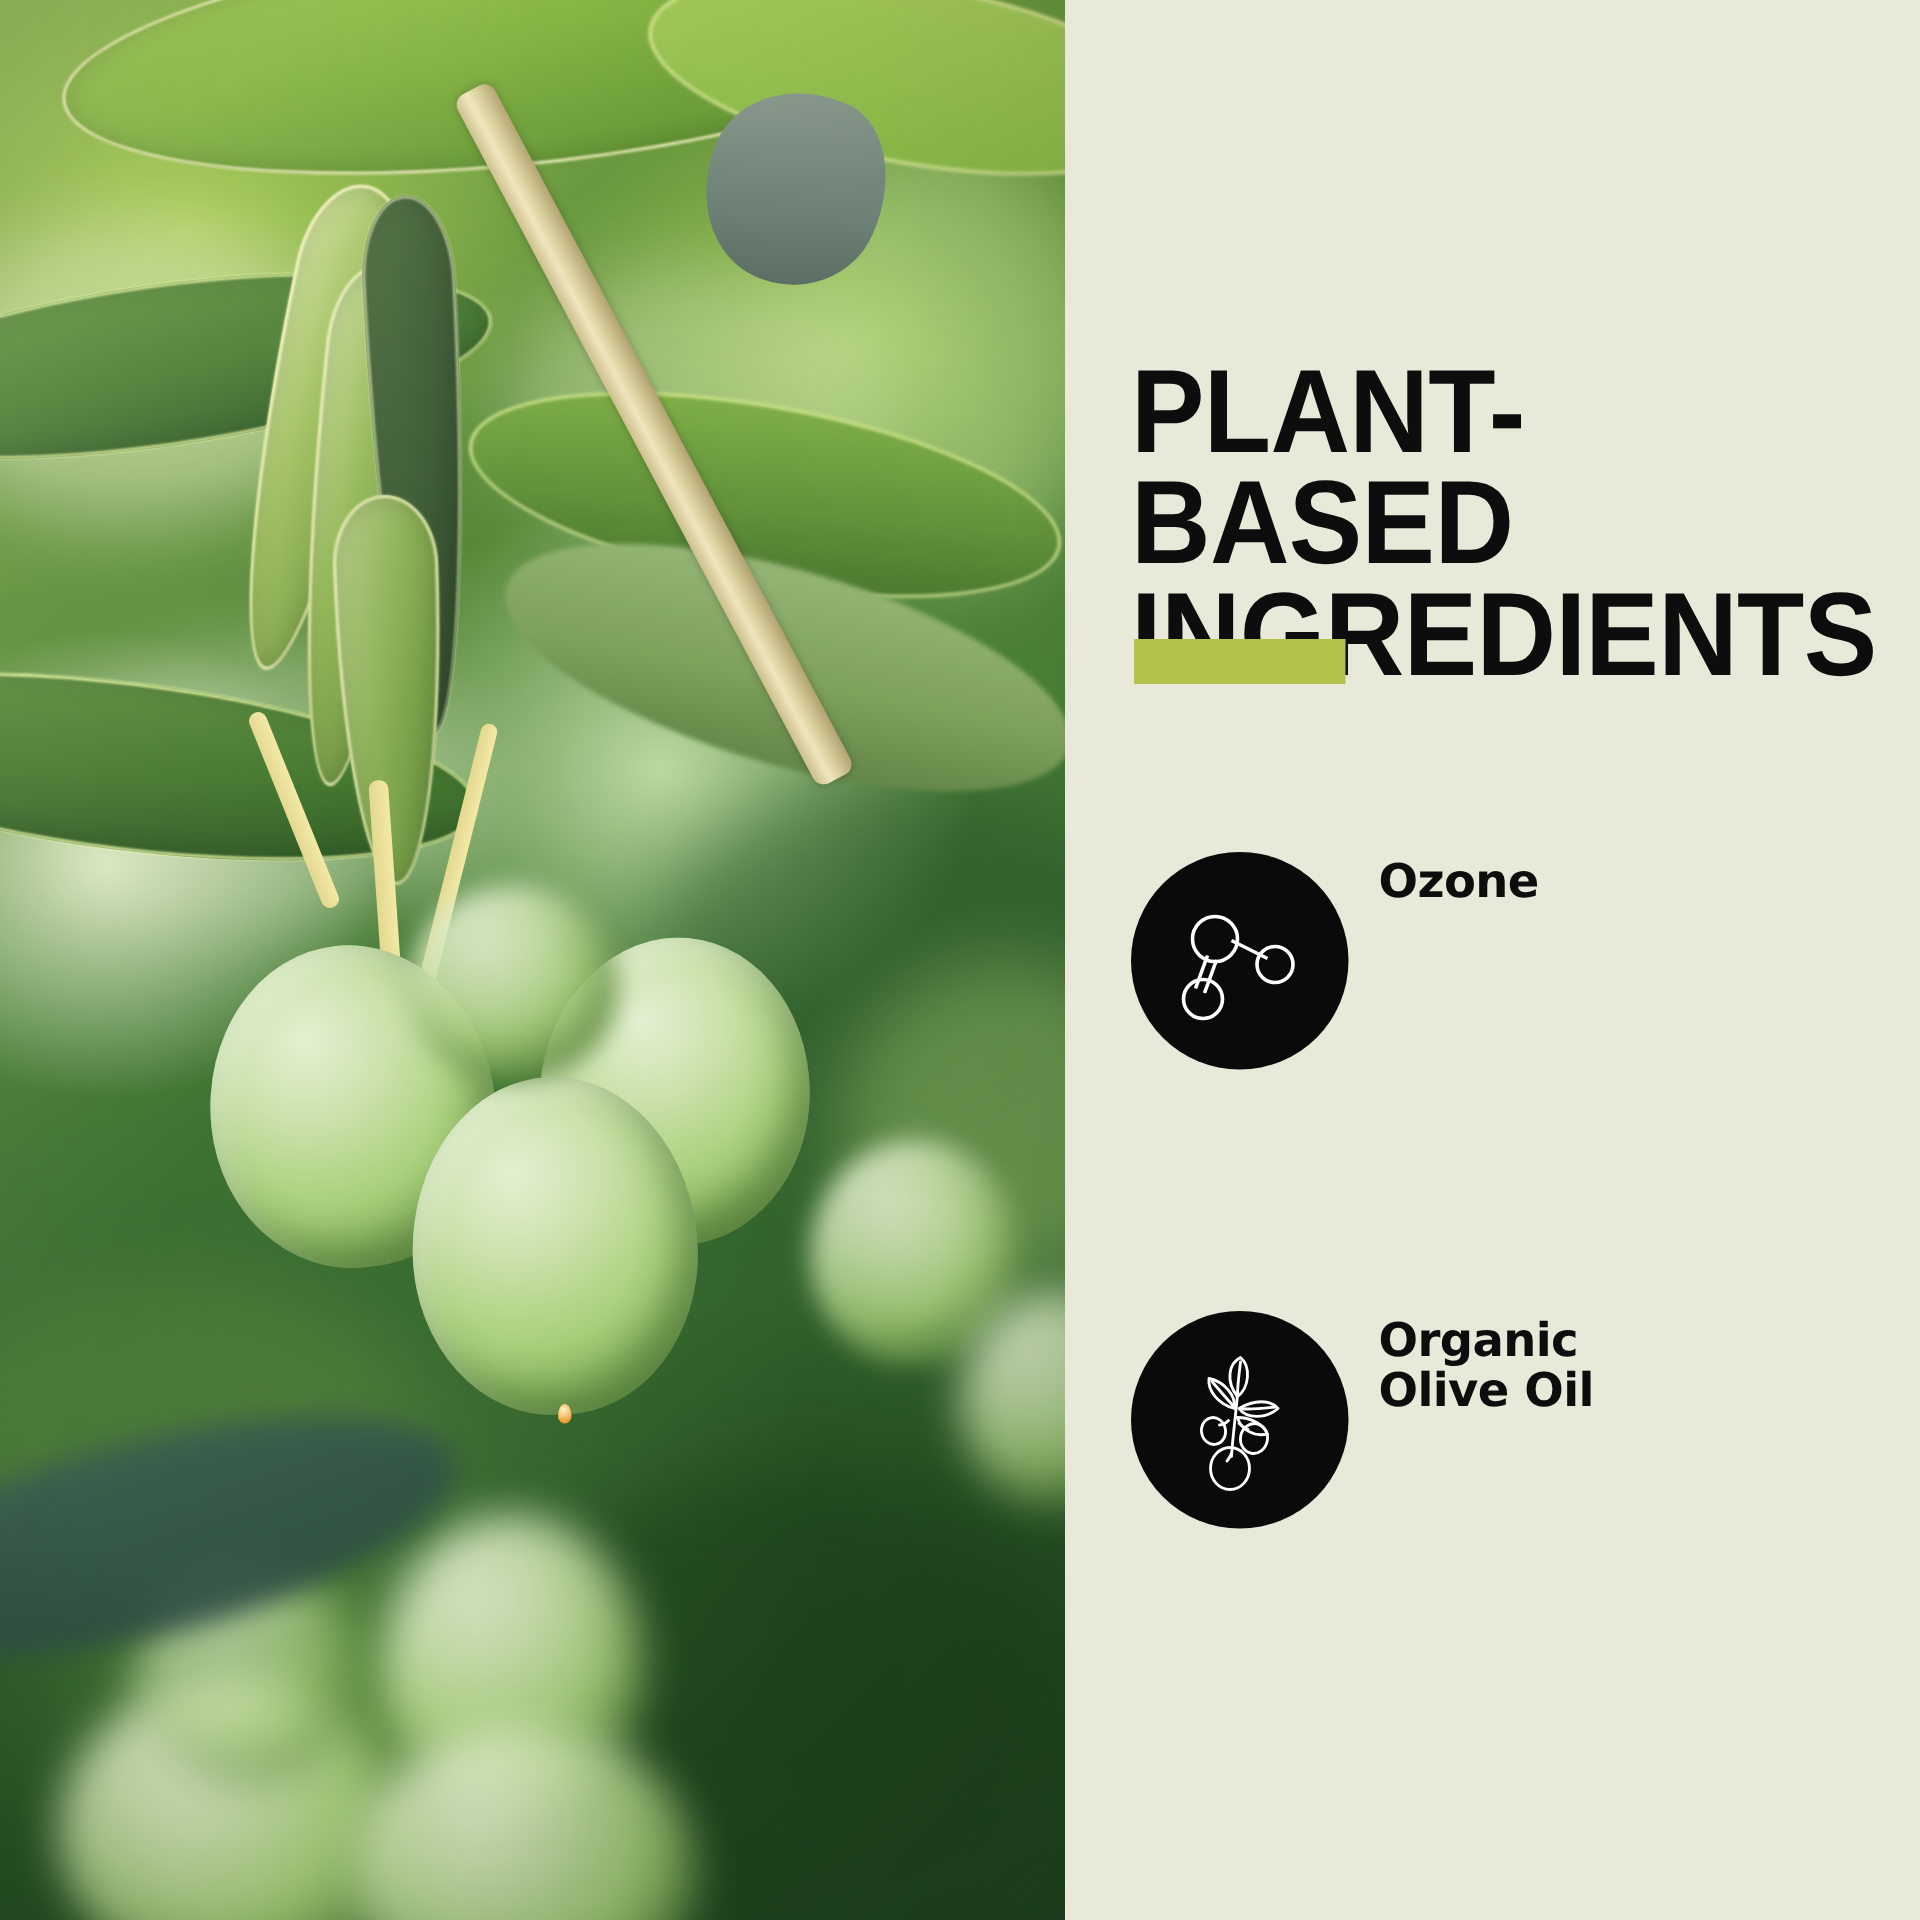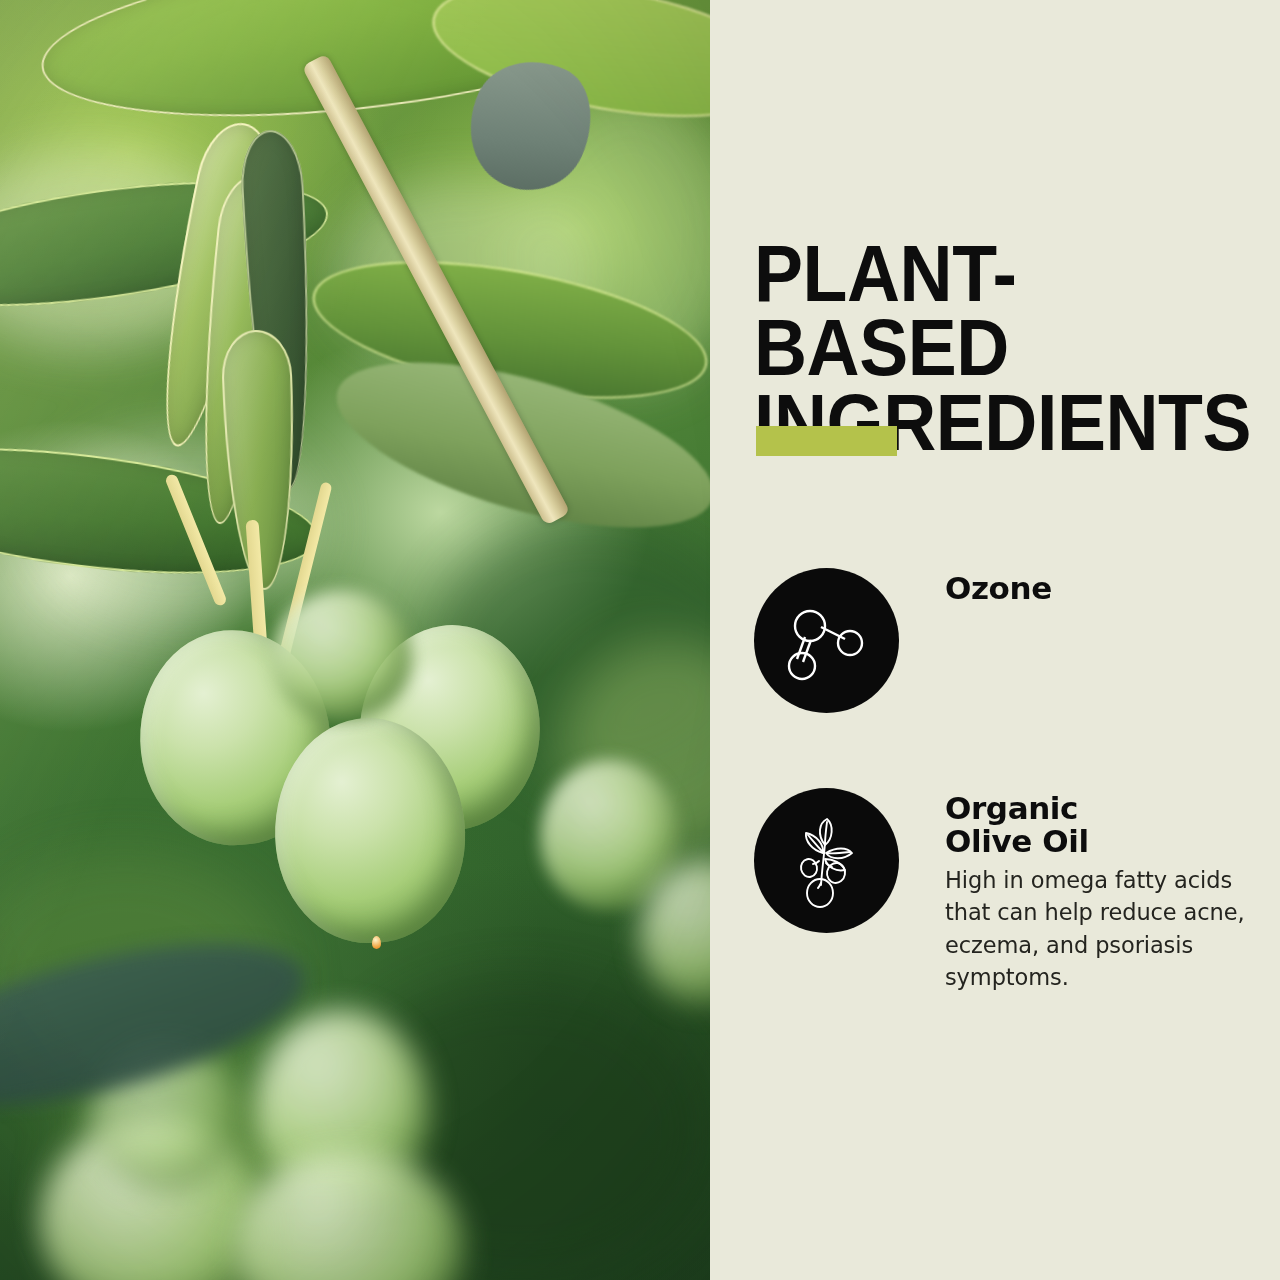--- a/index.html
+++ b/index.html
@@ -120,25 +120,25 @@
     left:46px; top:426px;
     width:141px; height:30px;
     background:#B4C24B;
   }
 
   .feature {
     position:absolute;
     left:44px;
     display:flex;
     align-items:flex-start;
-    gap:46px;
+    gap:20px;
     width:516px;
   }
   #feature-0 { top:568px; }
-  #feature-1 { top:788px; }
+  #feature-1 { top:874px; }
 
   .icon-badge {
     flex:0 0 auto;
     width:145px; height:145px;
     border-radius:50%;
     background:#0A0A0A;
     display:flex; align-items:center; justify-content:center;
   }
   .icon-badge svg { display:block; }
 
@@ -308,18 +308,17 @@
           <path d="M47 50 C49 52, 51 53, 53 54"></path>
           <ellipse cx="57" cy="60" rx="9" ry="10" transform="rotate(10 57 60)"></ellipse>
 
           <path d="M42 70 C41 72, 40 74, 39 75"></path>
           <ellipse cx="41" cy="80" rx="13" ry="14"></ellipse>
         </svg>
       </div>
       <div class="feature-text">
         <div class="feature-title">Organic
 Olive Oil</div>
-        <div class="feature-desc">High in omega fatty acids that can help reduce acne, eczema, and psoriasis symptoms.</div>
       </div>
     </div>
 
   </div>
 </div>
 
 </body></html>

